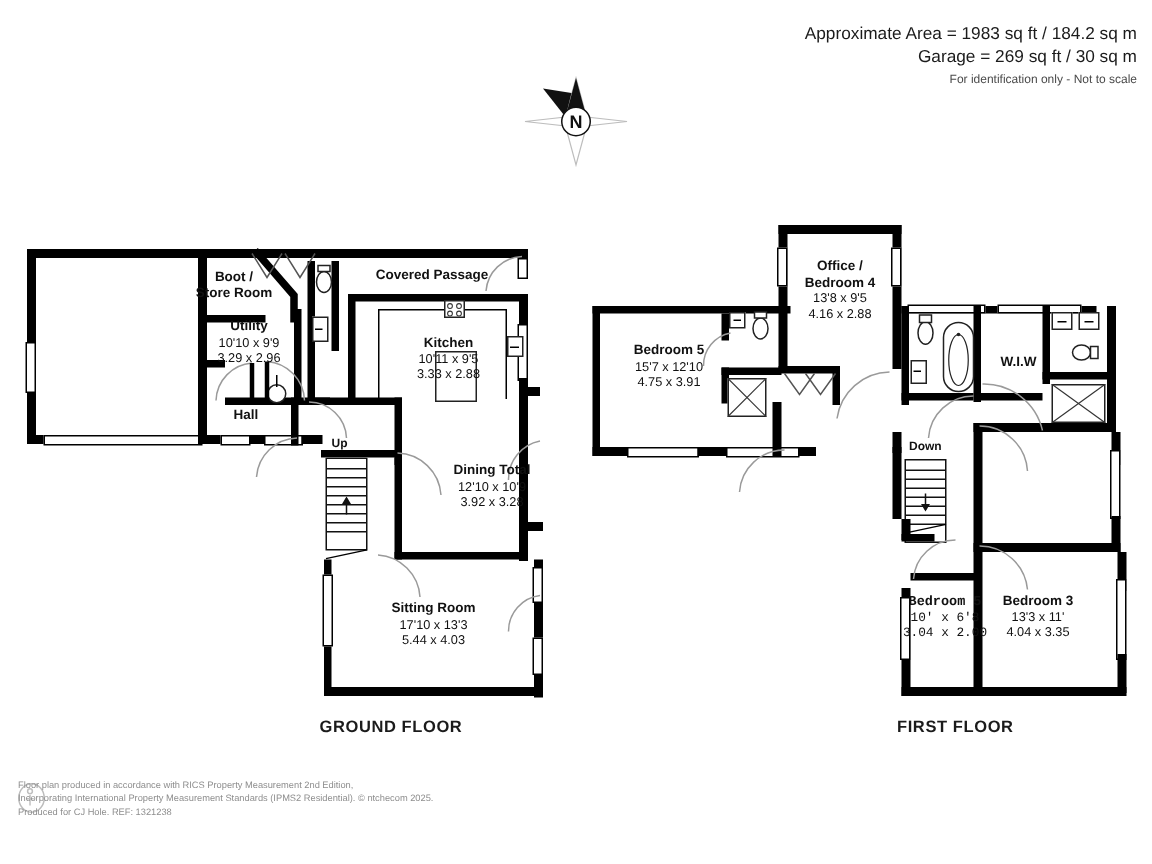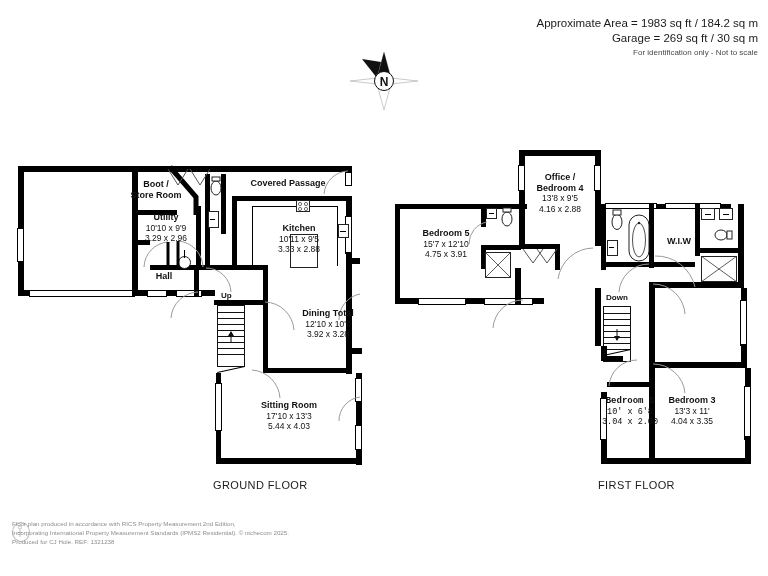--- a/index.html
+++ b/index.html
@@ -10,21 +10,21 @@
 
   
   #area-summary{position:absolute;right:10px;top:16px;text-align:right;}
   #area-summary .line{font-size:11.5px;line-height:14.5px;color:#1b1b1b;white-space:nowrap;}
   #area-summary .note{font-size:8px;line-height:12px;color:#4a4a4a;margin-top:2px;white-space:nowrap;}
 
   
   #compass{position:absolute;left:348px;top:50px;width:72px;height:62px;}
 
   
-  .floor-label{position:absolute;font-size:11px;font-weight:normal;letter-spacing:.4px;color:#1b1b1b;}
+  .floor-label{position:absolute;font-size:11px;font-weight:bold;letter-spacing:.4px;color:#1b1b1b;}
 
   
   .plan{position:absolute;}
   .w{position:absolute;background:#000;}          
   .win{position:absolute;background:#fff;border:1px solid #000;box-sizing:border-box;} 
   .thin{position:absolute;background:#000;}        
   .box{position:absolute;border:1px solid #222;box-sizing:border-box;background:#fff;}
 
   
   .rm{position:absolute;text-align:center;line-height:10.5px;white-space:nowrap;}

